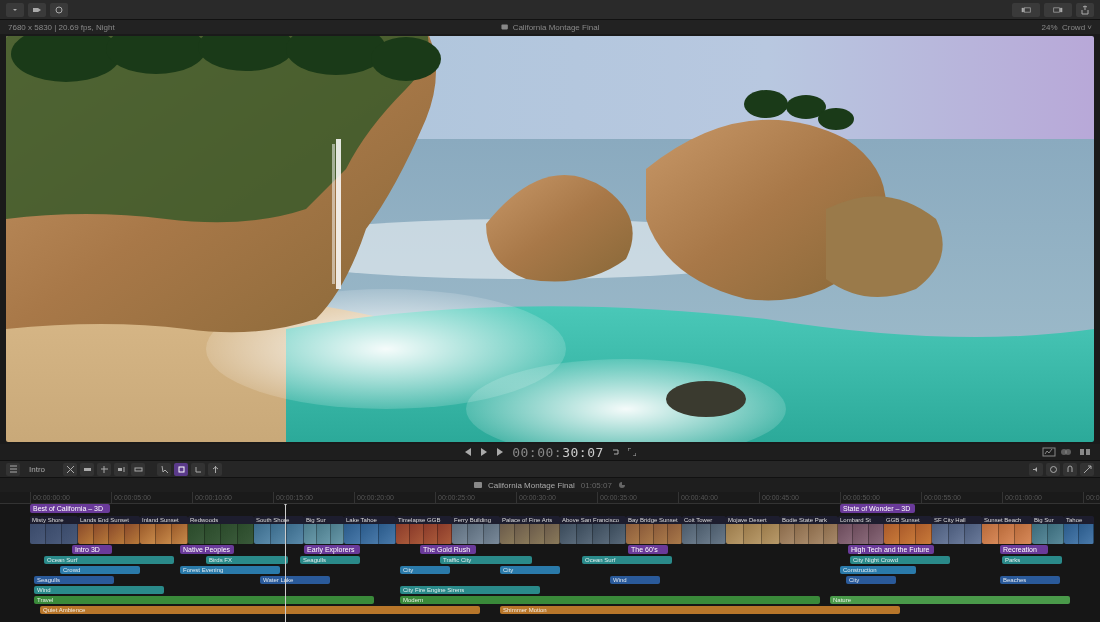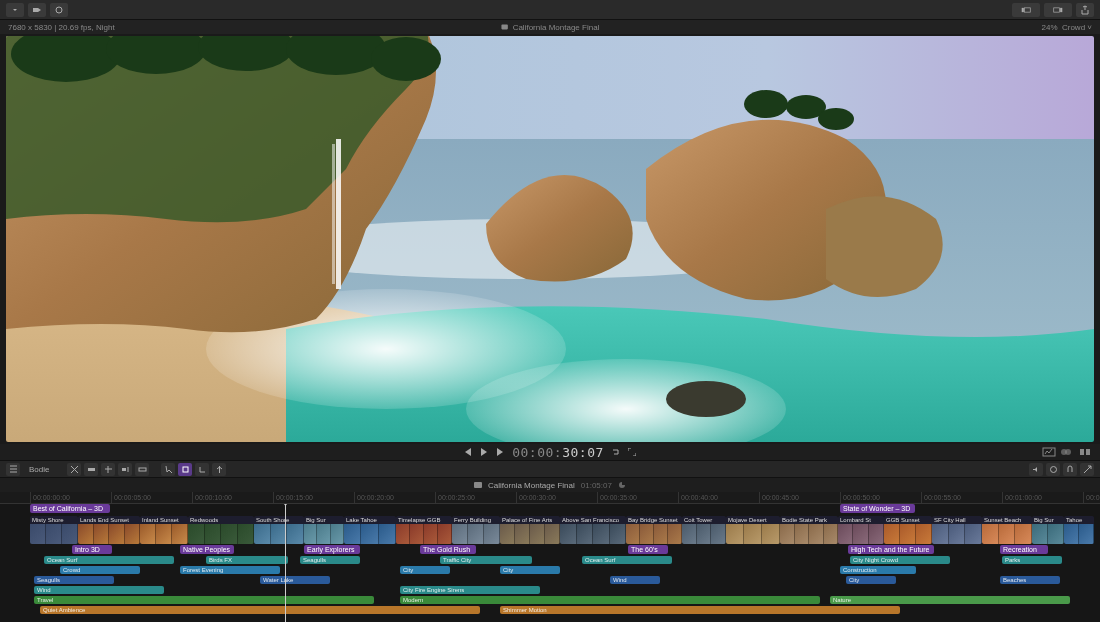--- a/index.html
+++ b/index.html
@@ -246,21 +246,21 @@
         </svg>
     </div>
   </div>
 
   <div class="sec-toolbar" style="position:relative">
     <div class="sec-btn">
         <svg viewBox="0 0 9 9">
           <path d="M1 1h7M1 4h7M1 7h7" stroke="#aaa"></path>
         </svg>
       </div>
-    <span class="index-label">Bodie</span>
+    <span class="index-label">Intro</span>
     <div style="width:12px"></div>
     <div class="sec-btn">
         <svg viewBox="0 0 9 9">
           <path d="M1 1l7 7M8 1l-7 7" stroke="#aaa"></path>
         </svg>
       </div>
     <div class="sec-btn">
         <svg viewBox="0 0 9 9">
           <rect x="1" y="3" width="7" height="3" fill="#aaa"></rect>
         </svg>

